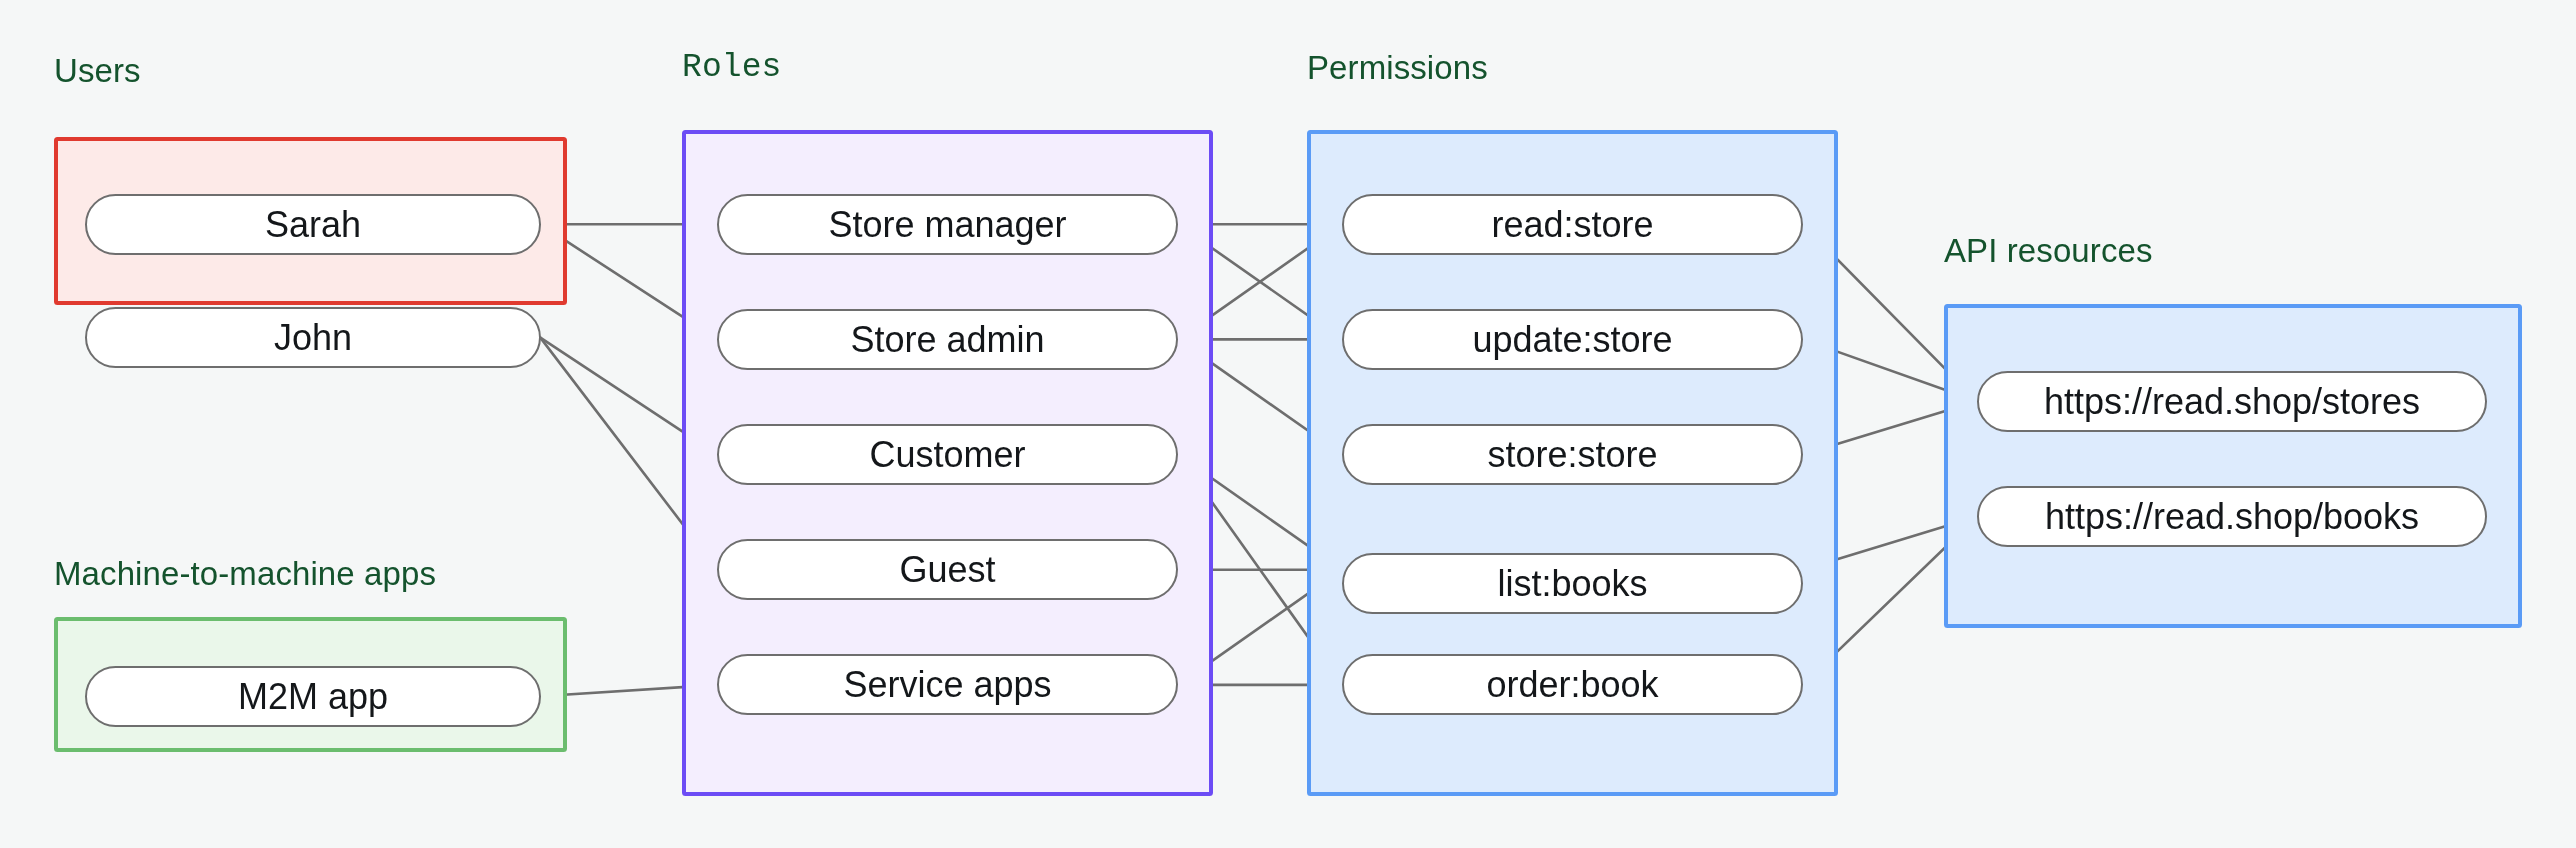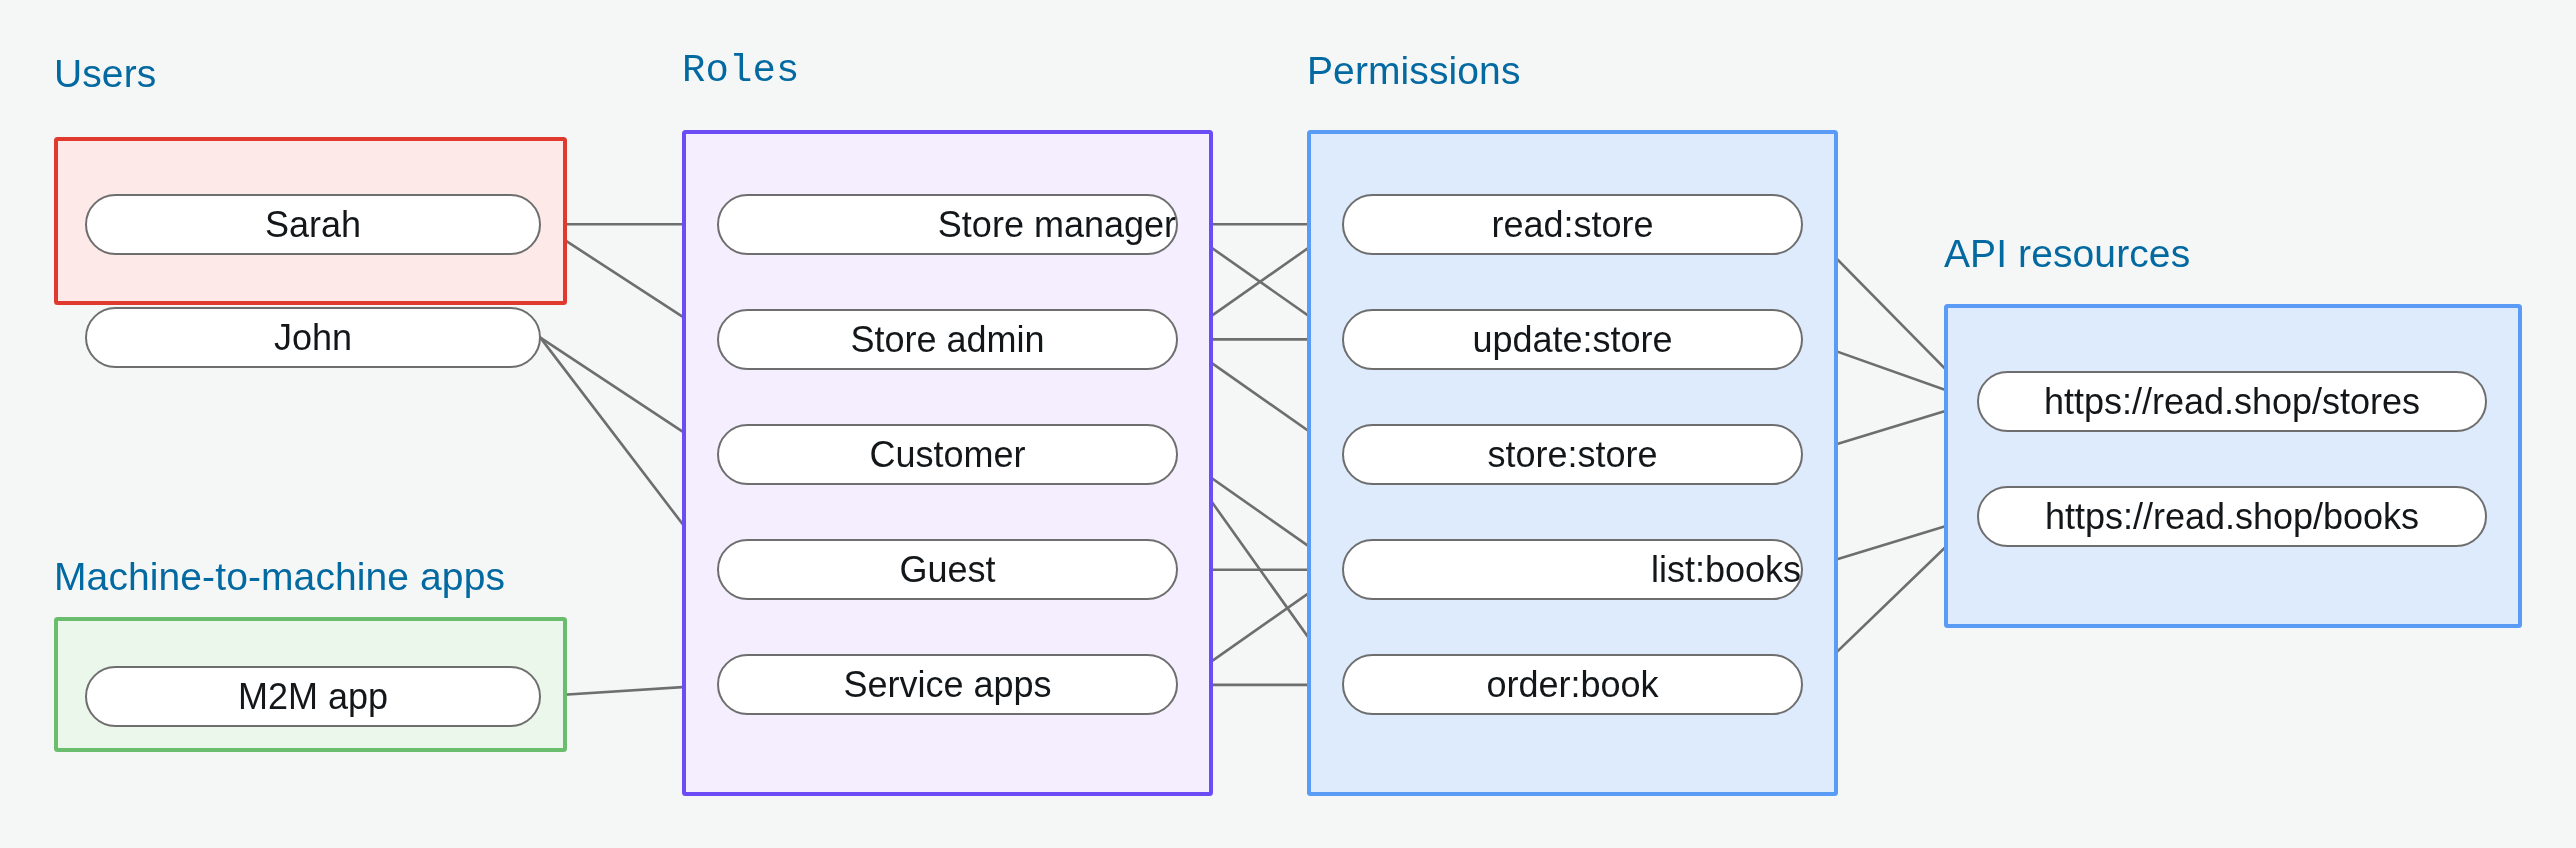--- a/index.html
+++ b/index.html
@@ -25,22 +25,22 @@
   }
   .group-box {
     position: absolute;
     box-sizing: border-box;
     border-width: 4.4px;
     border-style: solid;
     border-radius: 3.5px;
   }
   .group-label {
     position: absolute;
-    font-size: 39px;
-    color: #0369a1;
+    font-size: 33px;
+    color: #14532d;
     white-space: nowrap;
     letter-spacing: 0.1px;
   }
   .node {
     position: absolute;
     box-sizing: border-box;
     background: #ffffff;
     border: 2.6px solid #6e6e6e;
     border-radius: 42px;
     display: flex;
@@ -100,21 +100,21 @@
       <div class="node" style="left: 85px; top: 307px; width: 456px; height: 61px;">
         <span>John</span>
       </div>
       <div class="group-label" style="left: 54px; top: 555px;">Machine-to-machine apps</div>
       <div class="group-box" style="left: 54px; top: 617px; width: 513px; height: 135px; border-color: rgb(107, 189, 110); background: rgb(234, 247, 234);"></div>
       <div class="node" style="left: 85px; top: 666px; width: 456px; height: 61px;">
         <span>M2M app</span>
       </div>
       <div class="group-label" style="left: 682px; top: 49px; font-family: Liberation Mono, monospace;">Roles</div>
       <div class="group-box" style="left: 682px; top: 130px; width: 531px; height: 666px; border-color: rgb(108, 76, 245); background: rgb(244, 238, 254);"></div>
-      <div class="node" style="left: 717px; top: 194px; width: 461px; height: 61px; justify-content: flex-end;">
+      <div class="node" style="left: 717px; top: 194px; width: 461px; height: 61px;">
         <span>Store manager</span>
       </div>
       <div class="node" style="left: 717px; top: 309px; width: 461px; height: 61px;">
         <span>Store admin</span>
       </div>
       <div class="node" style="left: 717px; top: 424px; width: 461px; height: 61px;">
         <span>Customer</span>
       </div>
       <div class="node" style="left: 717px; top: 539px; width: 461px; height: 61px;">
         <span>Guest</span>
@@ -126,21 +126,21 @@
       <div class="group-box" style="left: 1307px; top: 130px; width: 531px; height: 666px; border-color: rgb(90, 155, 246); background: rgb(221, 235, 253);"></div>
       <div class="node" style="left: 1342px; top: 194px; width: 461px; height: 61px;">
         <span>read:store</span>
       </div>
       <div class="node" style="left: 1342px; top: 309px; width: 461px; height: 61px;">
         <span>update:store</span>
       </div>
       <div class="node" style="left: 1342px; top: 424px; width: 461px; height: 61px;">
         <span>store:store</span>
       </div>
-      <div class="node" style="left: 1342px; top: 539px; width: 461px; height: 61px; justify-content: flex-end;">
+      <div class="node" style="left: 1342px; top: 553px; width: 461px; height: 61px;">
         <span>list:books</span>
       </div>
       <div class="node" style="left: 1342px; top: 654px; width: 461px; height: 61px; text-align: right;">
         <span>order:book</span>
       </div>
       <div class="group-label" style="left: 1944px; top: 232px;">API resources</div>
       <div class="group-box" style="left: 1944px; top: 304px; width: 578px; height: 324px; border-color: rgb(90, 155, 246); background: rgb(221, 235, 253);"></div>
       <div class="node" style="left: 1977px; top: 371px; width: 510px; height: 61px;">
         <span>https://read.shop/stores</span>
       </div>

